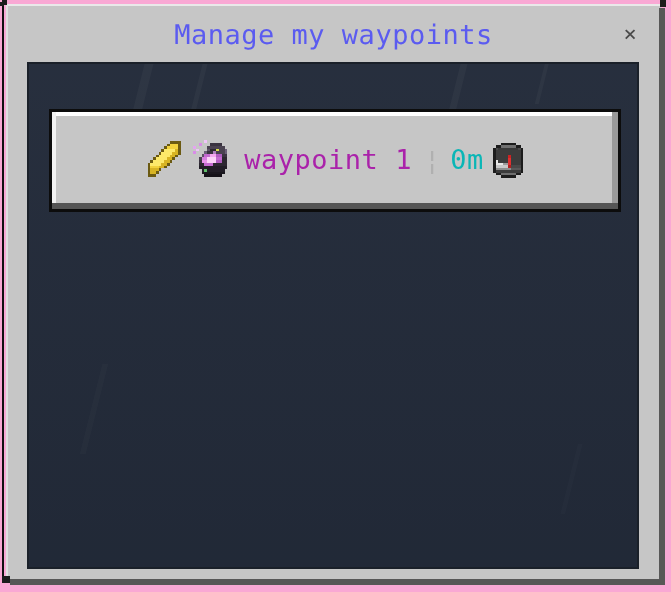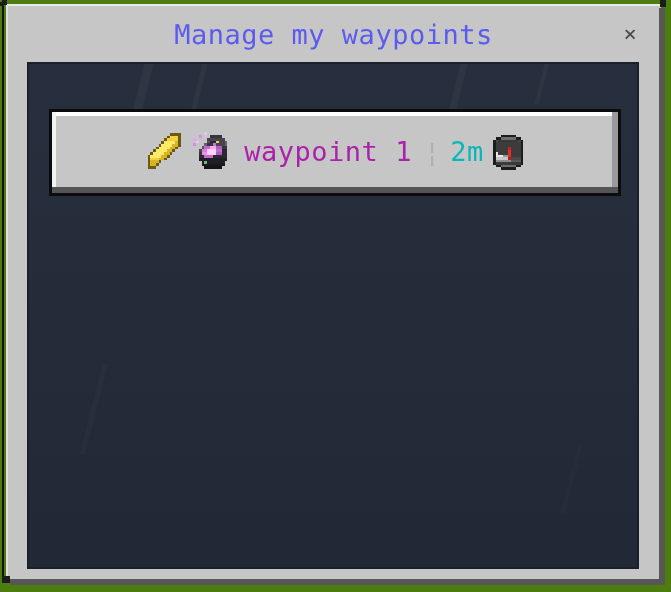--- a/index.html
+++ b/index.html
@@ -12,21 +12,21 @@
     background: #ffffff;
     font-family: "DejaVu Sans Mono", "Liberation Mono", monospace;
     image-rendering: pixelated;
   }
 
   
   #window-root {
     position: relative;
     width: 671px;
     height: 592px;
-    background: #4d7c0f;
+    background: #f9a8d4;
   }
 
   .win-frame {
     position: absolute;
     left: 6px;
     top: 4px;
     width: 655px;
     height: 576px;
     background: #c6c6c6;
     border-top: 2px solid #e9e9e9;
@@ -162,21 +162,21 @@
   #button-list {
     position: absolute;
     left: 20px;
     top: 45px;
     width: 572px;
   }
 
   .mc-button {
     position: relative;
     width: 572px;
-    height: 87px;
+    height: 103px;
     background: #c6c6c6;
     border: 3px solid #0c0c0c;
     cursor: pointer;
     display: flex;
     align-items: center;
     justify-content: center;
     user-select: none;
   }
   .mc-button .hl-top {
     position: absolute;
@@ -395,21 +395,21 @@
                 <rect x="6" y="11" width="6" height="1" fill="#211d26"></rect>
                 <rect x="4" y="12" width="8" height="1" fill="#1a171e"></rect>
                 <rect x="5" y="13" width="6" height="1" fill="#151218"></rect>
               </svg>
             </span>
 
             <span class="wp-name">waypoint 1</span>
 
             <span class="wp-sep">¦</span>
 
-            <span class="wp-dist">2m</span>
+            <span class="wp-dist">0m</span>
 
             <span class="px-icon" id="compass-icon">
               <svg width="40" height="40" viewBox="0 0 16 16" shape-rendering="crispEdges">
                 <rect x="5" y="1" width="6" height="1" fill="#1c1c1c"></rect>
                 <rect x="3" y="2" width="2" height="1" fill="#1c1c1c"></rect>
                 <rect x="5" y="2" width="6" height="1" fill="#6e6e6e"></rect>
                 <rect x="11" y="2" width="2" height="1" fill="#1c1c1c"></rect>
                 <rect x="2" y="3" width="1" height="1" fill="#1c1c1c"></rect>
                 <rect x="3" y="3" width="1" height="1" fill="#4a4a4a"></rect>
                 <rect x="4" y="3" width="8" height="1" fill="#383838"></rect>

